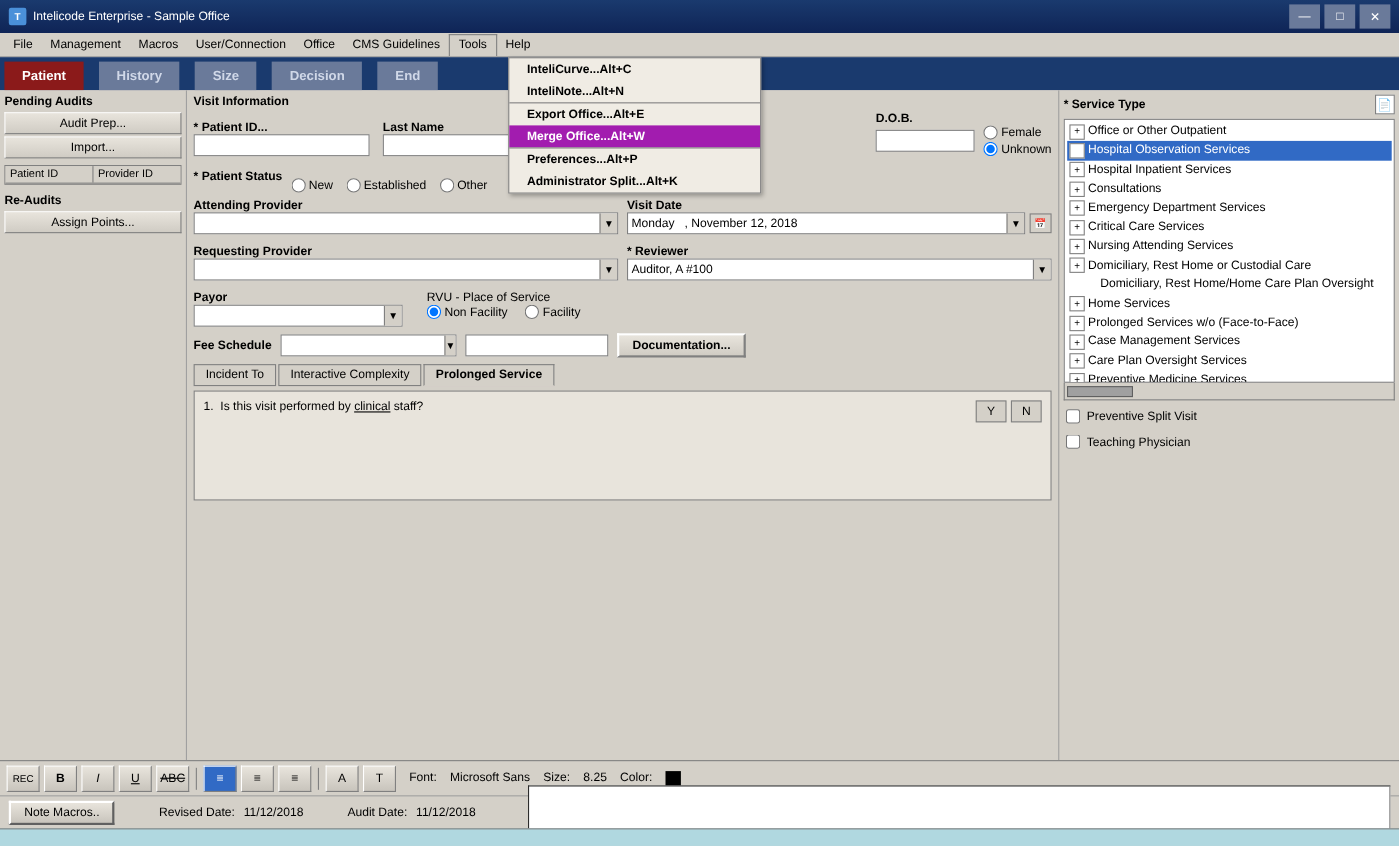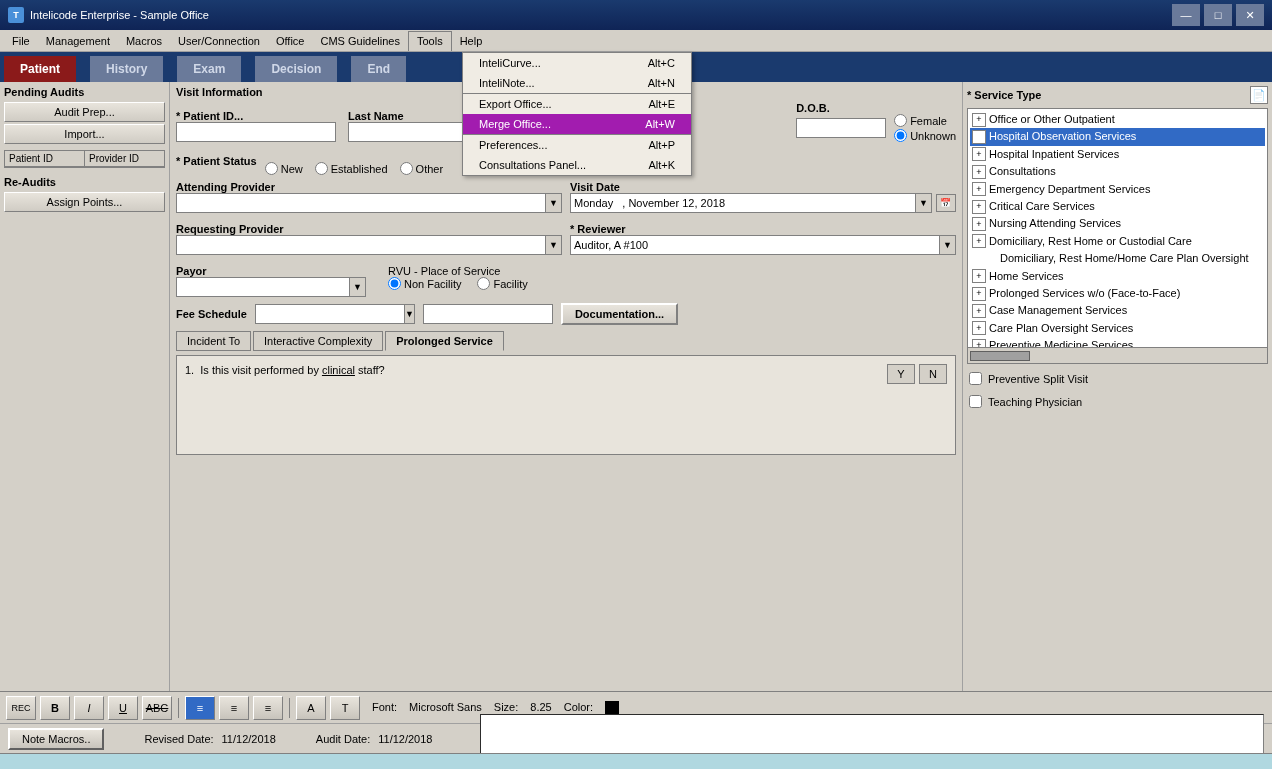--- a/index.html
+++ b/index.html
@@ -375,26 +375,26 @@
       left: 462px;
       background: #f0ece4;
       border: 1px solid #808080;
       box-shadow: 2px 2px 4px rgba(0,0,0,0.3);
       width: 230px;
       pointer-events: all;
       z-index: 200;
     }
     .dropdown-menu-item {
       display: flex;
-      justify-content: space-between;
       align-items: center;
       padding: 4px 16px;
       cursor: pointer;
       font-size: 11px;
       white-space: nowrap;
+      font-weight: bold;
     }
     .dropdown-menu-item.highlighted { background: #a21caf; color: white; }
     .dropdown-menu-item.separator { border-top: 1px solid #808080; }
     .shortcut { font-size: 11px; }
 
     .dob-row { display: flex; align-items: center; gap: 8px; }
     
     .visit-info-section {
       background: #d4d0c8;
       padding: 4px 6px;
@@ -465,21 +465,21 @@
     <div class="menu-item">User/Connection</div>
     <div class="menu-item">Office</div>
     <div class="menu-item">CMS Guidelines</div>
     <div class="menu-item active">Tools</div>
     <div class="menu-item">Help</div>
   </div>
 
   <div class="nav-tabs">
     <div class="nav-tab active">Patient</div>
     <div class="nav-tab inactive">History</div>
-    <div class="nav-tab inactive">Exam</div>
+    <div class="nav-tab inactive">Size</div>
     <div class="nav-tab inactive">Decision</div>
     <div class="nav-tab inactive">End</div>
   </div>
 
   <div class="content-row">
 
     <div class="left-panel">
       <div class="panel-title">Pending Audits</div>
       <button class="panel-button">Audit Prep...</button>
       <button class="panel-button">Import...</button>
@@ -775,19 +775,19 @@
       </div>
       <div class="dropdown-menu-item highlighted">
         <span>Merge Office...</span>
         <span class="shortcut">Alt+W</span>
       </div>
       <div class="dropdown-menu-item separator">
         <span>Preferences...</span>
         <span class="shortcut">Alt+P</span>
       </div>
       <div class="dropdown-menu-item">
-        <span>Consultations Panel...</span>
+        <span>Administrator Split...</span>
         <span class="shortcut">Alt+K</span>
       </div>
     </div>
   </div>
 
 </div>
 
 </body></html>

